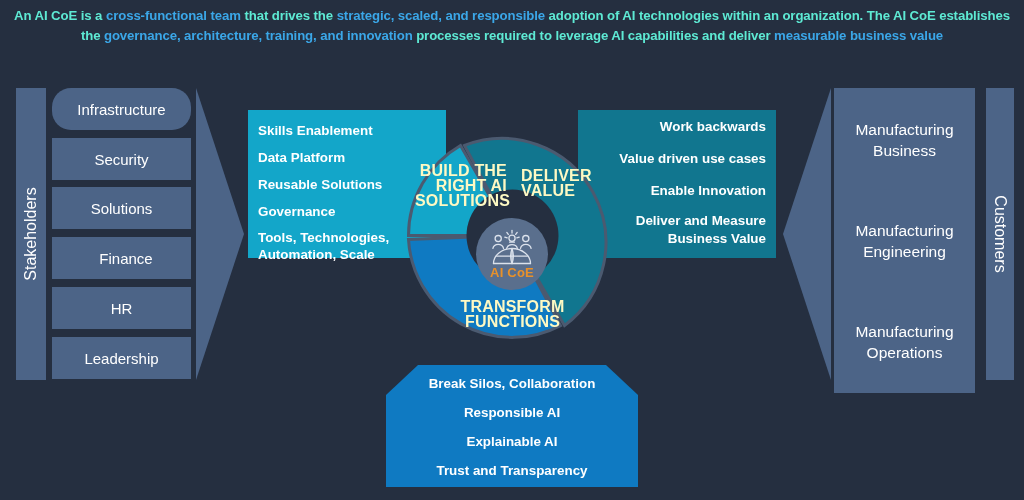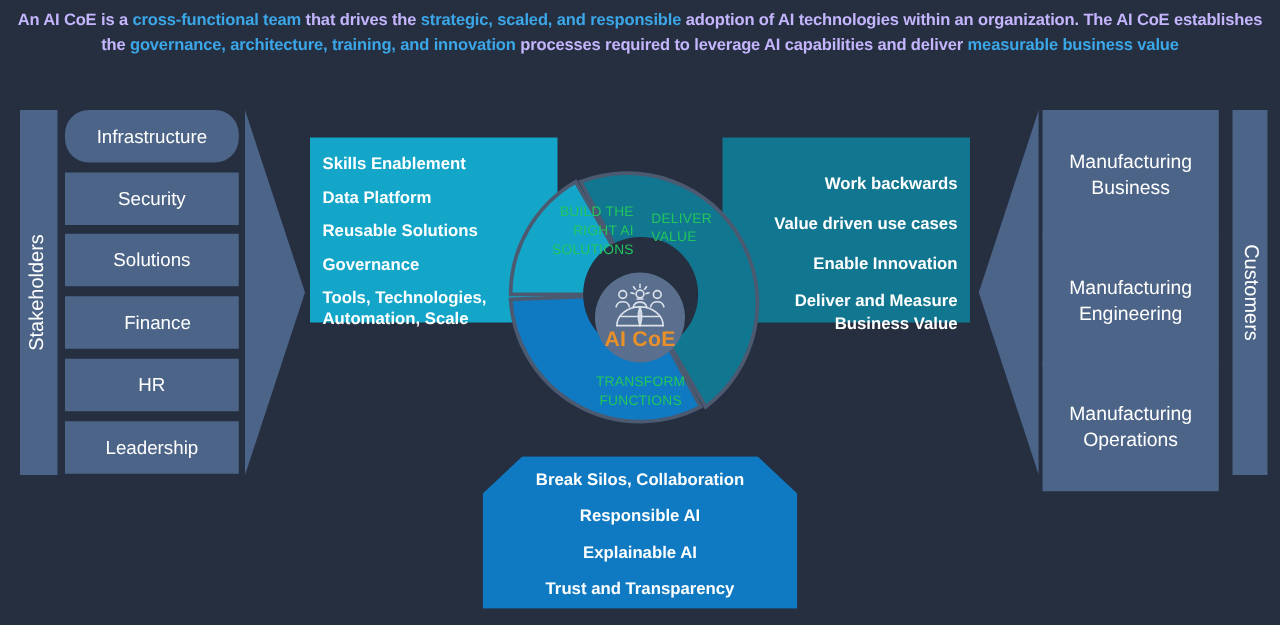--- a/index.html
+++ b/index.html
@@ -24,21 +24,21 @@
     width: 1024px;
     text-align: center;
     font-size: 13.2px;
     font-weight: bold;
     line-height: 20px;
     letter-spacing: -0.1px;
     padding: 0 6px;
     box-sizing: border-box;
   }
   #header .hl { color: #3ba7e8; font-weight: bold; }
-  #header .pl { color: #c4b5fd; font-weight: bold; }
+  #header .pl { color: #5eead4; font-weight: bold; }
 
   
   .vbar {
     position: absolute;
     background: #4c6487;
     display: flex;
     align-items: center;
     justify-content: center;
   }
   .vbar span {
@@ -85,64 +85,64 @@
     background: #13a6c9;
     padding: 10px 0 0 10px;
     text-align: left;
   }
   #panel-build .row { margin-bottom: 5px; }
   #panel-build .row.multi { line-height: 17px; margin-top: 6px; }
 
   #panel-deliver {
     left: 578px; top: 110px; width: 198px; height: 148px;
     background: #11768f;
-    padding: 26px 10px 0 0;
+    padding: 6px 10px 0 0;
     text-align: right;
   }
   #panel-deliver .row { margin-bottom: 10px; }
   #panel-deliver .row.multi { line-height: 18px; }
 
   #panel-transform {
     left: 386px; top: 365px; width: 252px; height: 122px;
     background: #0f7ac2;
     text-align: center;
     padding-top: 8px;
     clip-path: polygon(32px 0, 220px 0, 252px 30px, 252px 122px, 0 122px, 0 30px);
   }
   #panel-transform .row { margin-bottom: 7px; }
 
   
   #donut { position: absolute; left: 395px; top: 118px; width: 235px; height: 235px; }
 
   .seg-label {
     position: absolute;
-    color: #22c55e;
-    font-weight: normal;
-    font-size: 11px;
+    color: #fef9c3;
+    font-weight: bold;
+    font-size: 16px;
     line-height: 15px;
     letter-spacing: 0.2px;
   }
   #label-build { left: 415px; top: 163px; width: 92px; text-align: right; }
   #label-deliver { left: 521px; top: 168px; width: 80px; text-align: left; }
   #label-transform { left: 455px; top: 299px; width: 115px; text-align: center; }
 
   
   #hub {
     position: absolute;
     left: 476px; top: 218px;
     width: 72px; height: 72px;
     border-radius: 50%;
     background: #5a6f8d;
     display: flex;
     flex-direction: column;
     align-items: center;
     justify-content: center;
   }
   #hub-label {
-    font-size: 17px;
+    font-size: 13px;
     font-weight: bold;
     color: #e8912a;
     margin-top: 0px;
     letter-spacing: 0.2px;
   }
 </style>
 </head>
 <body>
 
 <div id="stage">

